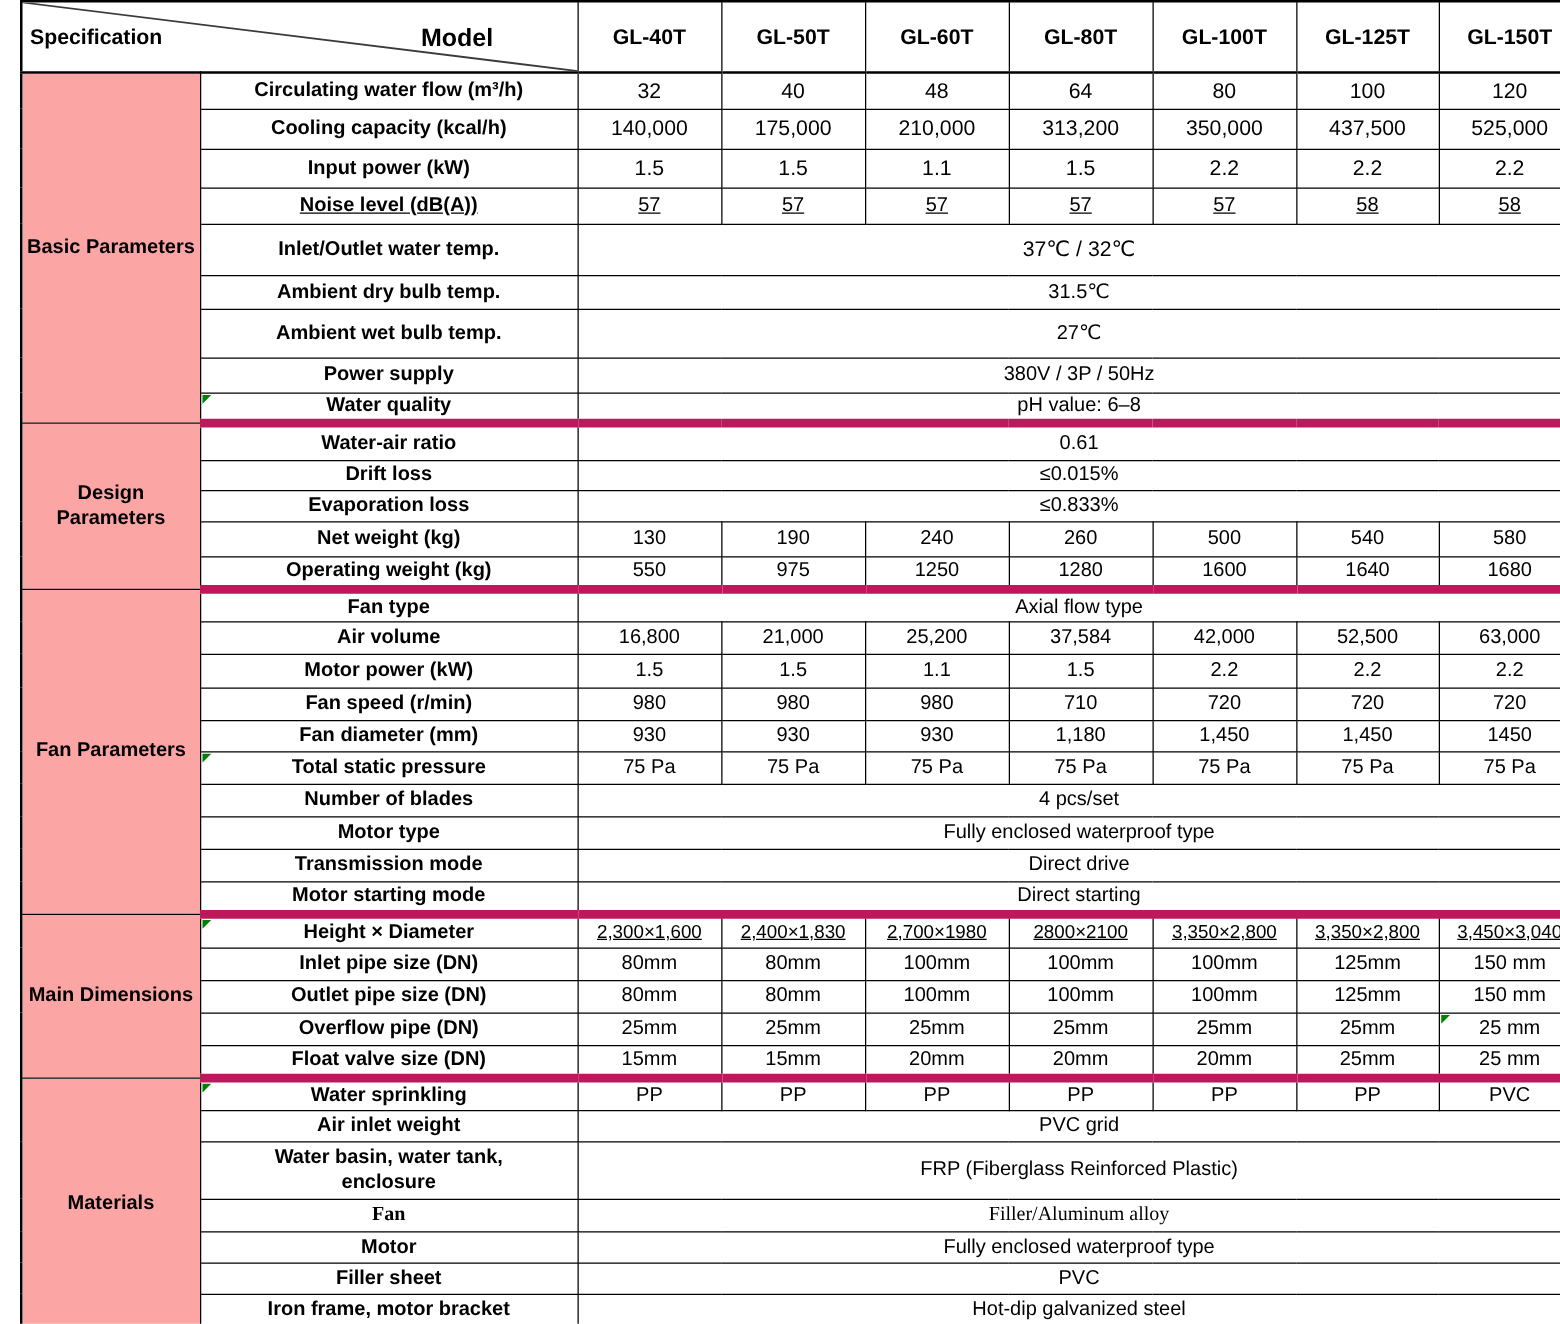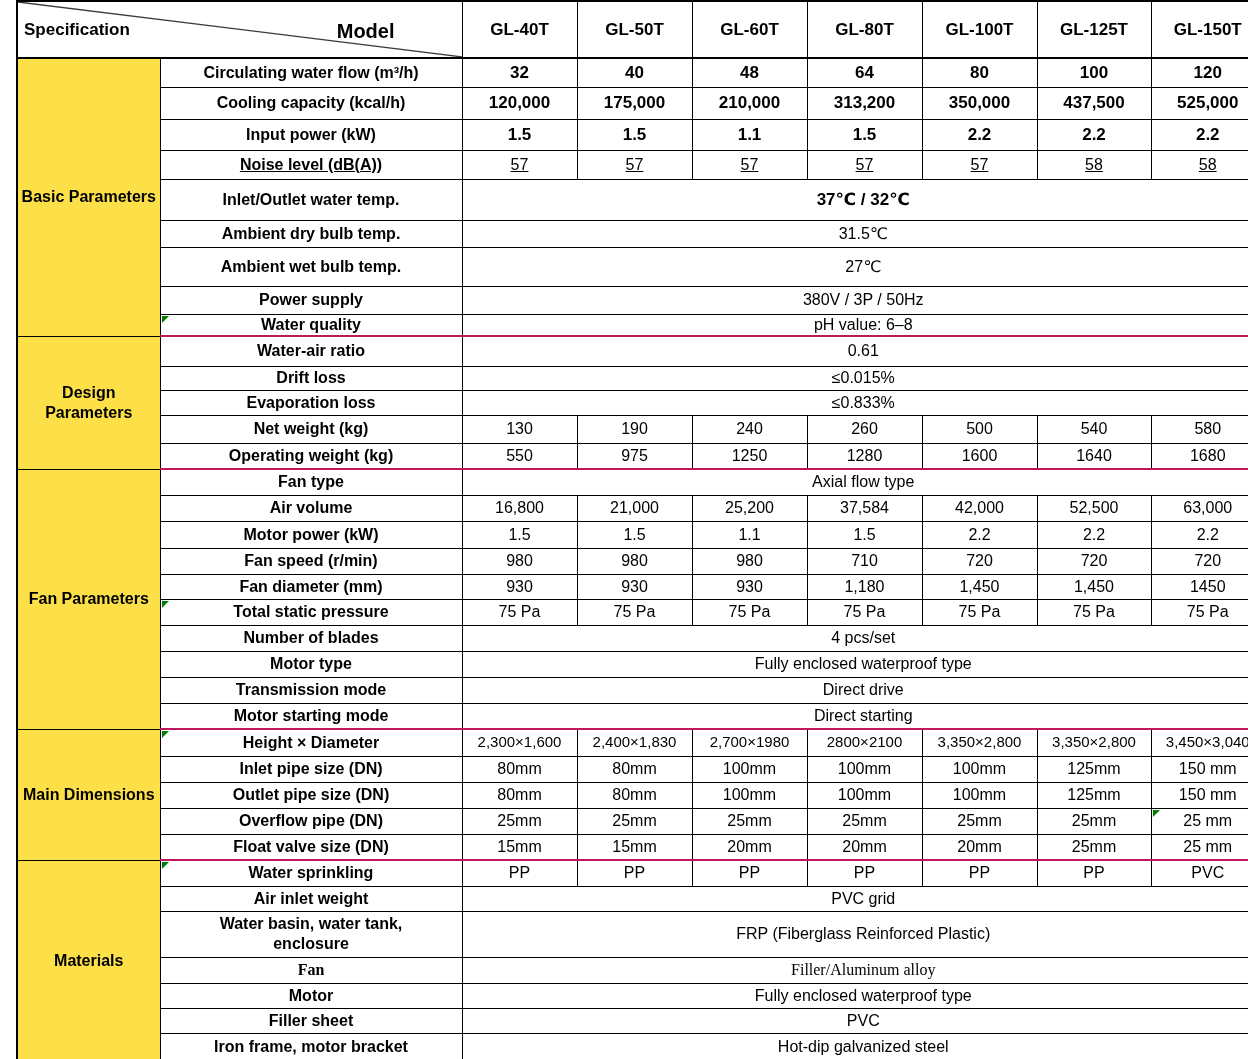--- a/index.html
+++ b/index.html
@@ -15,27 +15,27 @@
     border:1px solid #000; padding:0 2px; text-align:center;
     vertical-align:middle; overflow:hidden; line-height:1.25;
   }
   
   tr.head th { border-bottom:2px solid #000; font-size:17px; font-weight:bold; height:55px; }
   th.corner-cell { position:relative; border-right:2px solid #000; padding:0; }
   th.corner-cell .corner-left  { position:absolute; left:6px;  top:17px; font-size:17px; font-weight:bold; }
   th.corner-cell .corner-right { position:absolute; right:67px; top:17px; font-size:20px; font-weight:bold; }
   th.corner-cell svg { position:absolute; left:0; top:0; display:block; }
   
-  td.section-cell { font-weight:bold; font-size:16px; border-right:2px solid #000; background:#fde047; }
+  td.section-cell { font-weight:bold; font-size:16px; border-right:2px solid #000; background:#fca5a5; }
   td.label-cell   { font-weight:bold; font-size:16px; border-right:2px solid #000; white-space:pre-line; position:relative; }
   td.value-cell   { font-size:16px; position:relative; }
   td.merged-cell  { font-size:16px; }
-  .v-bold  { font-weight:bold; font-size:17px !important; }
-  .v-small { font-size:15px !important; }
-  tr.section-end td { border-bottom:2px solid #be185d; }
+  .v-bold  { font-weight:normal; font-size:17px !important; }
+  .v-small { font-size:15px !important;text-decoration:underline; }
+  tr.section-end td { border-bottom:7px solid #be185d; }
   
   .tri {
     position:absolute; left:1px; top:1px; width:0; height:0;
     border-top:7px solid #008000; border-right:7px solid transparent;
   }
 </style>
 </head>
 <body>
 
 <div class="sheet">
@@ -76,21 +76,21 @@
           <td class="value-cell v-bold">32</td>
           <td class="value-cell v-bold">40</td>
           <td class="value-cell v-bold">48</td>
           <td class="value-cell v-bold">64</td>
           <td class="value-cell v-bold">80</td>
           <td class="value-cell v-bold">100</td>
           <td class="value-cell v-bold">120</td>
         </tr>
         <tr style="height: 32px;">
           <td class="label-cell">Cooling capacity (kcal/h)</td>
-          <td class="value-cell v-bold">120,000</td>
+          <td class="value-cell v-bold">140,000</td>
           <td class="value-cell v-bold">175,000</td>
           <td class="value-cell v-bold">210,000</td>
           <td class="value-cell v-bold">313,200</td>
           <td class="value-cell v-bold">350,000</td>
           <td class="value-cell v-bold">437,500</td>
           <td class="value-cell v-bold">525,000</td>
         </tr>
         <tr style="height: 31px;">
           <td class="label-cell">Input power (kW)</td>
           <td class="value-cell v-bold">1.5</td>

